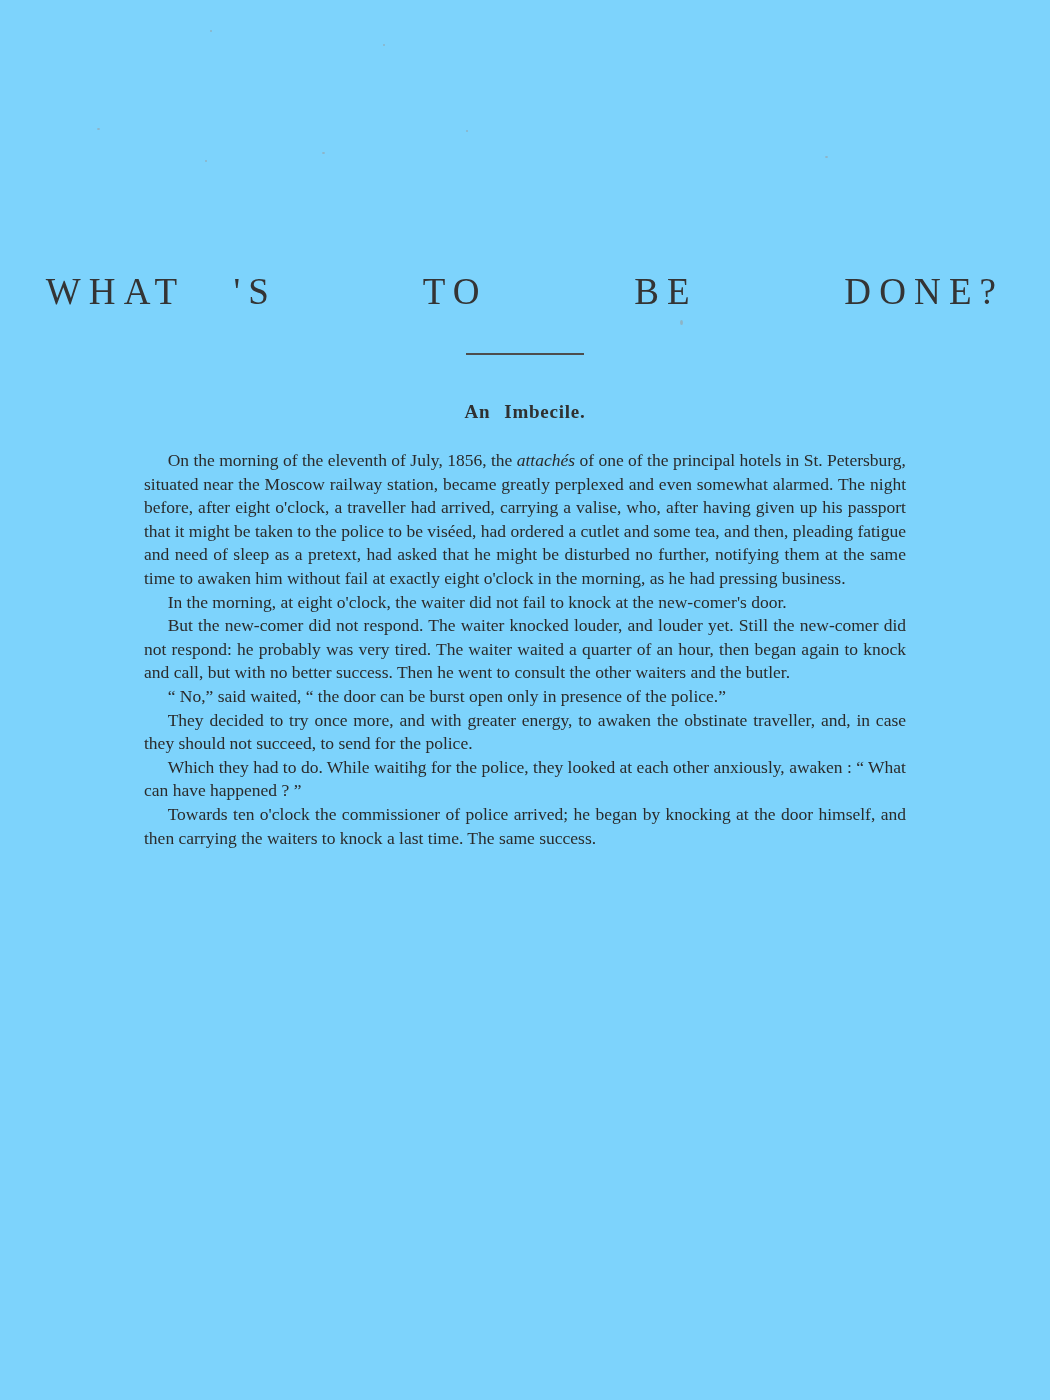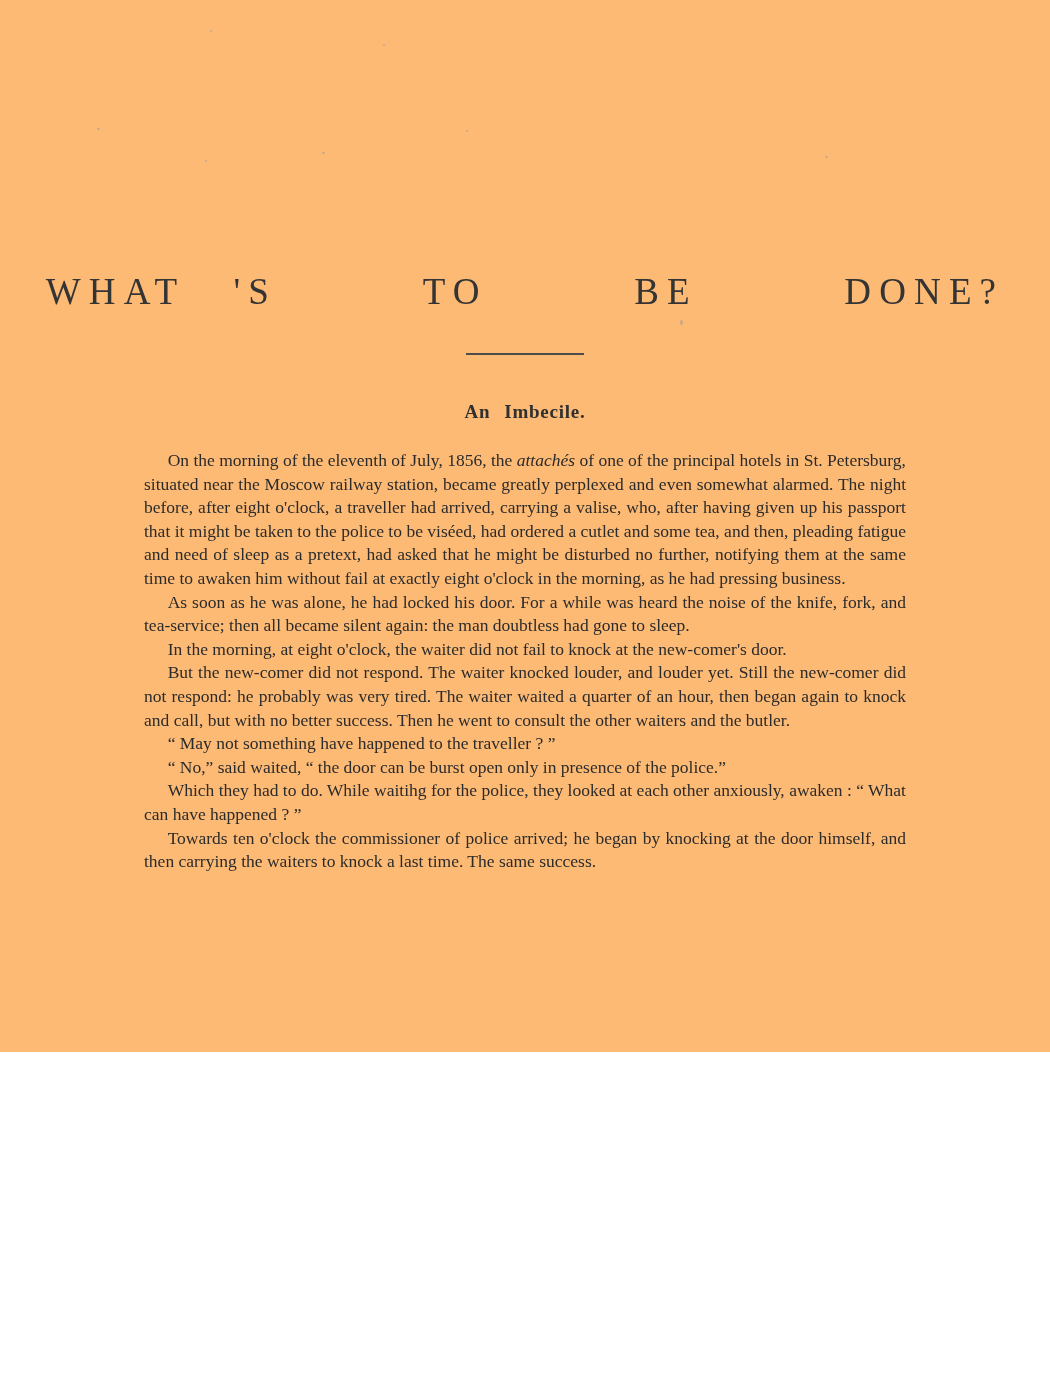--- a/index.html
+++ b/index.html
@@ -3,23 +3,23 @@
 <meta charset="utf-8">
 <style>
   html, body {
     margin: 0;
     padding: 0;
     background: #ffffff;
   }
   .page {
     position: relative;
     width: 1050px;
-    height: 1052px;
+    height: 1400px;
     margin: 0 auto;
-    background: #fdba74;
+    background: #7dd3fc;
     color: #2b2b2b;
     font-family: "Liberation Serif", "DejaVu Serif", serif;
     overflow: hidden;
     box-sizing: border-box;
   }
   .speck {
     position: absolute;
     background: #9a9a9a;
     border-radius: 50%;
     opacity: 0.55;
@@ -79,22 +79,21 @@
   <div class="speck" style="left:680px; top:320px; width:3px; height:5px;"></div>
 
   <h1 class="title">WHAT 'S   TO   BE   DONE?</h1>
 
   <div class="title-divider"></div>
 
   <h2 class="chapter-heading">An  Imbecile.</h2>
 
   <div class="body-text">
     <p><span>On the morning of the eleventh of July, 1856, the </span><em>attachés</em><span> of one of the principal hotels in St. Petersburg, situated near the Moscow railway station, became greatly perplexed and even somewhat alarmed. The night before, after eight o'clock, a traveller had arrived, carrying a valise, who, after having given up his passport that it might be taken to the police to be viséed, had ordered a cutlet and some tea, and then, pleading fatigue and need of sleep as a pretext, had asked that he might be disturbed no further, notifying them at the same time to awaken him without fail at exactly eight o'clock in the morning, as he had pressing business.</span></p>
-    <p>As soon as he was alone, he had locked his door. For a while was heard the noise of the knife, fork, and tea-service; then all became silent again: the man doubtless had gone to sleep.</p>
     <p>In the morning, at eight o'clock, the waiter did not fail to knock at the new-comer's door.</p>
     <p>But the new-comer did not respond. The waiter knocked louder, and louder yet. Still the new-comer did not respond: he probably was very tired. The waiter waited a quarter of an hour, then began again to knock and call, but with no better success. Then he went to consult the other waiters and the butler.</p>
-    <p>“ May not something have happened to the traveller ? ”</p>
     <p>“ No,” said waited, “ the door can be burst open only in presence of the police.”</p>
+    <p>They decided to try once more, and with greater energy, to awaken the obstinate traveller, and, in case they should not succeed, to send for the police.</p>
     <p>Which they had to do. While waitihg for the police, they looked at each other anxiously, awaken : “ What can have happened ? ”</p>
     <p>Towards ten o'clock the commissioner of police arrived; he began by knocking at the door himself, and then carrying the waiters to knock a last time. The same success.</p>
   </div>
 
 </div>
 
 </body></html>

